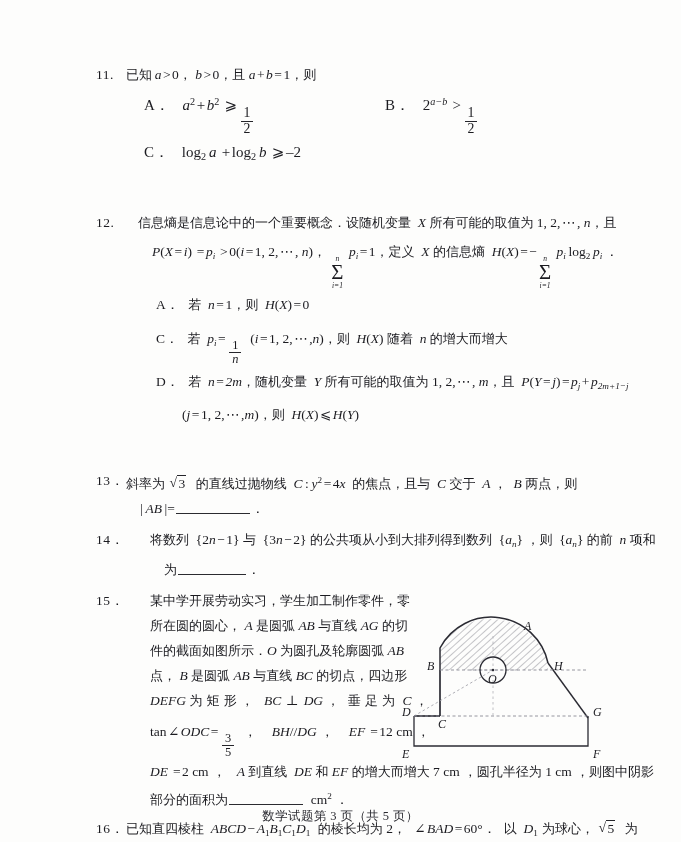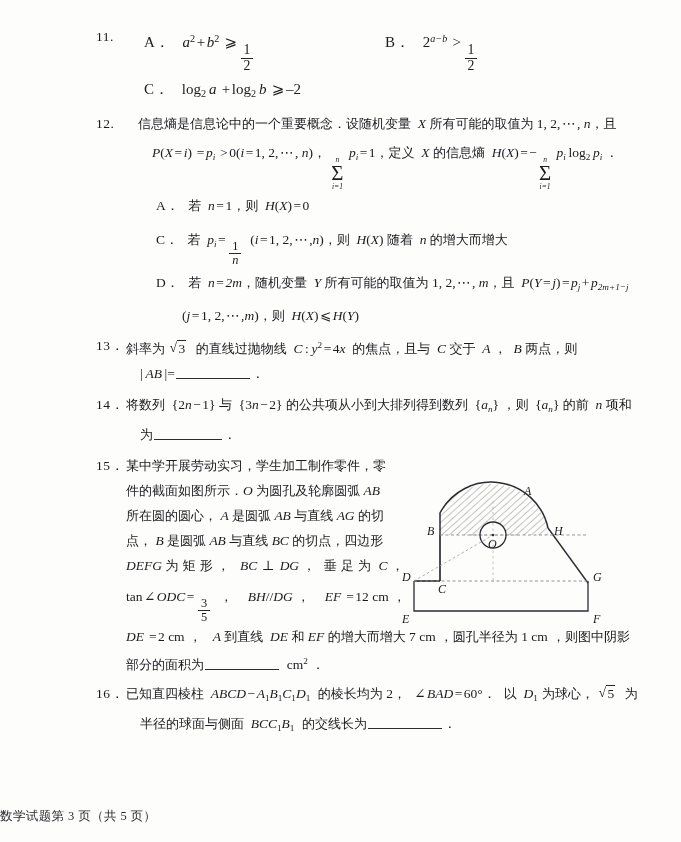--- a/index.html
+++ b/index.html
@@ -27,20 +27,21 @@
     left: 96px;
     top: 24px;
     width: 512px;
   }
 
   
   .q {
     display: flex;
     align-items: flex-start;
     margin-bottom: 2px;
+    margin-top: 38px;
   }
   .q-num {
     width: 30px;
     flex: 0 0 30px;
     font-size: 13.5px;
     line-height: 25px;
     text-align: left;
     letter-spacing: 0.5px;
   }
   .q-body {
@@ -162,38 +163,43 @@
     top: 18px;
     width: 216px;
     height: 158px;
   }
 
   .footer {
     position: absolute;
     left: 0;
     right: 0;
     bottom: 17px;
-    text-align: left;
+    text-align: center;
     font-size: 12.5px;
     color: #2a2a30;
     letter-spacing: 0.4px;
     font-family: Liberation Serif, serif;
   }
 
   .cjk { font-family: "DejaVu Sans", "Liberation Sans", sans-serif; font-size: 13px; }
 </style>
 </head>
 <body>
 
 <div class="page">
 <div class="content">
 
   <div class="q">
     <div class="q-num">11.</div>
     <div class="q-body">
+      <div class="line">
+        <span class="cjk">已知</span><span class="mi"> a</span><span class="op">&gt;</span><span class="mn">0</span><span class="cjk">，</span>
+        <span class="mi">b</span><span class="op">&gt;</span><span class="mn">0</span><span class="cjk">，且</span>
+        <span class="mi">a</span><span class="op">+</span><span class="mi">b</span><span class="op">=</span><span class="mn">1</span><span class="cjk">，则</span>
+      </div>
       <div class="opts">
         <div class="opt">
           <span class="opt-tag">A．</span>
           <span class="mi">a</span><span class="sup">2</span><span class="op">+</span><span class="mi">b</span><span class="sup">2</span>
           <span class="op">⩾</span><span class="frac">
                 <span class="num">1</span>
                 <span class="den">2</span>
               </span>
         </div>
         <div class="opt">
@@ -282,50 +288,50 @@
         <span class="mi">&nbsp;C&nbsp;</span><span class="cjk">交于</span>
         <span class="mi">&nbsp;A&nbsp;</span><span class="cjk">，</span>
         <span class="mi">&nbsp;B&nbsp;</span><span class="cjk">两点，则</span>
       </div>
       <div class="line" style="padding-left:14px;">
         <span class="mn">| </span><span class="mi">AB</span><span class="mn"> |=</span><span class="blank"></span><span class="mn">．</span>
       </div>
     </div>
   </div>
 
-  <div class="q" style="margin-top:6px;">
+  <div class="q" style="margin-top:6px;gap:24px;">
     <div class="q-num">14．</div>
     <div class="q-body">
       <div class="line">
         <span class="cjk">将数列</span>
         <span class="mn">&nbsp;{2</span><span class="mi">n</span><span class="op">−</span><span class="mn">1}&nbsp;</span><span class="cjk">与</span>
         <span class="mn">&nbsp;{3</span><span class="mi">n</span><span class="op">−</span><span class="mn">2}&nbsp;</span><span class="cjk">的公共项从小到大排列得到数列</span>
         <span class="mn">&nbsp;{</span><span class="mi">a</span><span class="sub">n</span><span class="mn">}&nbsp;</span><span class="cjk">，则</span>
         <span class="mn">&nbsp;{</span><span class="mi">a</span><span class="sub">n</span><span class="mn">}&nbsp;</span><span class="cjk">的前</span>
         <span class="mi">&nbsp;n&nbsp;</span><span class="cjk">项和</span>
       </div>
       <div class="line" style="padding-left:14px;">
         <span class="cjk">为</span><span class="blank short"></span><span class="mn">．</span>
       </div>
     </div>
   </div>
 
-  <div class="q q15-wrap" style="margin-top:6px;">
+  <div class="q q15-wrap" style="margin-top:6px;gap:24px;">
     <div class="q-num">15．</div>
     <div class="q-body">
 
       <div class="q15-text">
         <div class="line">
           <span class="cjk">某中学开展劳动实习，学生加工制作零件，零</span>
         </div>
         <div class="line">
+          <span class="cjk">所在圆的圆心，</span><span class="mi">&nbsp;A&nbsp;</span><span class="cjk">是圆弧</span><span class="mi">&nbsp;AB&nbsp;</span><span class="cjk">与直线</span><span class="mi">&nbsp;AG&nbsp;</span><span class="cjk">的切</span>
+        </div>
+        <div class="line">
           <span class="cjk">件的截面如图所示．</span><span class="mi">O&nbsp;</span><span class="cjk">为圆孔及轮廓圆弧</span><span class="mi">&nbsp;AB</span>
-        </div>
-        <div class="line">
-          <span class="cjk">所在圆的圆心，</span><span class="mi">&nbsp;A&nbsp;</span><span class="cjk">是圆弧</span><span class="mi">&nbsp;AB&nbsp;</span><span class="cjk">与直线</span><span class="mi">&nbsp;AG&nbsp;</span><span class="cjk">的切</span>
         </div>
         <div class="line">
           <span class="cjk">点，</span><span class="mi">&nbsp;B&nbsp;</span><span class="cjk">是圆弧</span><span class="mi">&nbsp;AB&nbsp;</span><span class="cjk">与直线</span><span class="mi">&nbsp;BC&nbsp;</span><span class="cjk">的切点，四边形</span>
         </div>
         <div class="line">
           <span class="mi">DEFG&nbsp;</span><span class="cjk">为&nbsp;矩&nbsp;形&nbsp;，</span>
           <span class="mi">&nbsp;&nbsp;BC&nbsp;</span><span class="op">⊥</span><span class="mi">&nbsp;DG&nbsp;</span><span class="cjk">，&nbsp;&nbsp;垂&nbsp;足&nbsp;为&nbsp;</span><span class="mi">&nbsp;C&nbsp;</span><span class="cjk">，</span>
         </div>
         <div class="line" style="line-height:38px;">
           <span class="mn">tan</span><span class="op">∠</span><span class="mi">ODC</span><span class="op">=</span><span class="frac">

